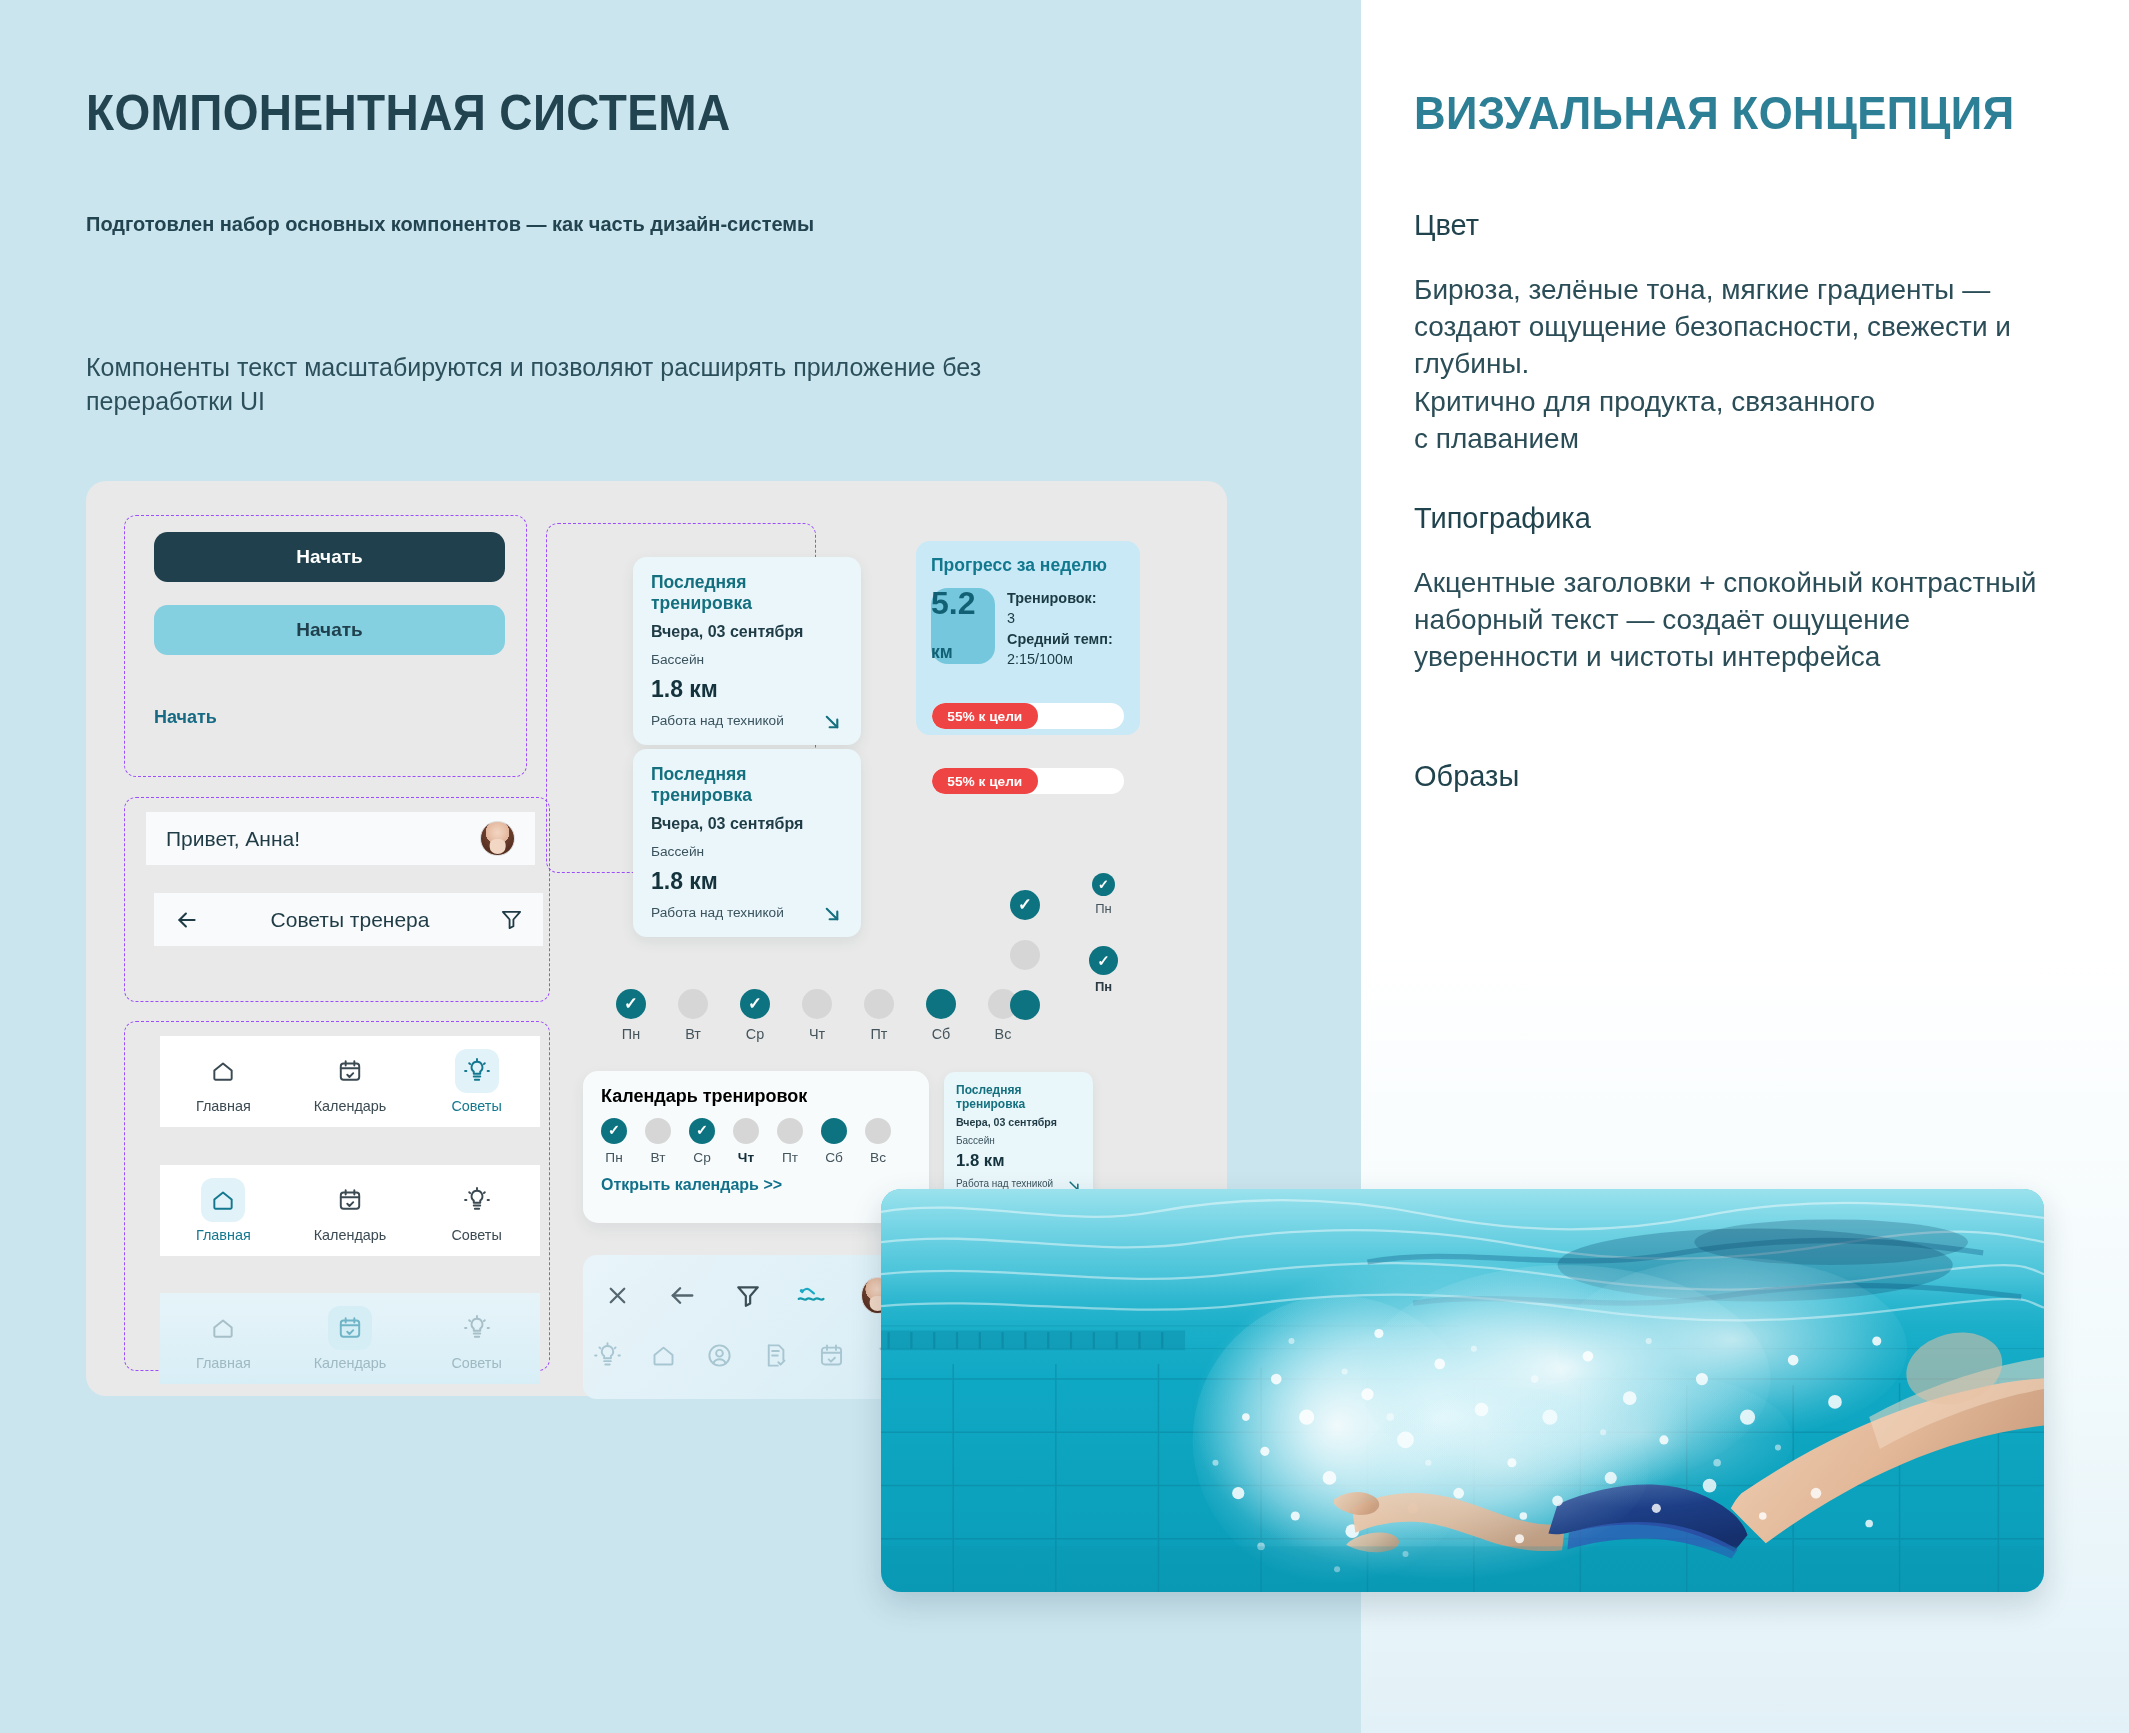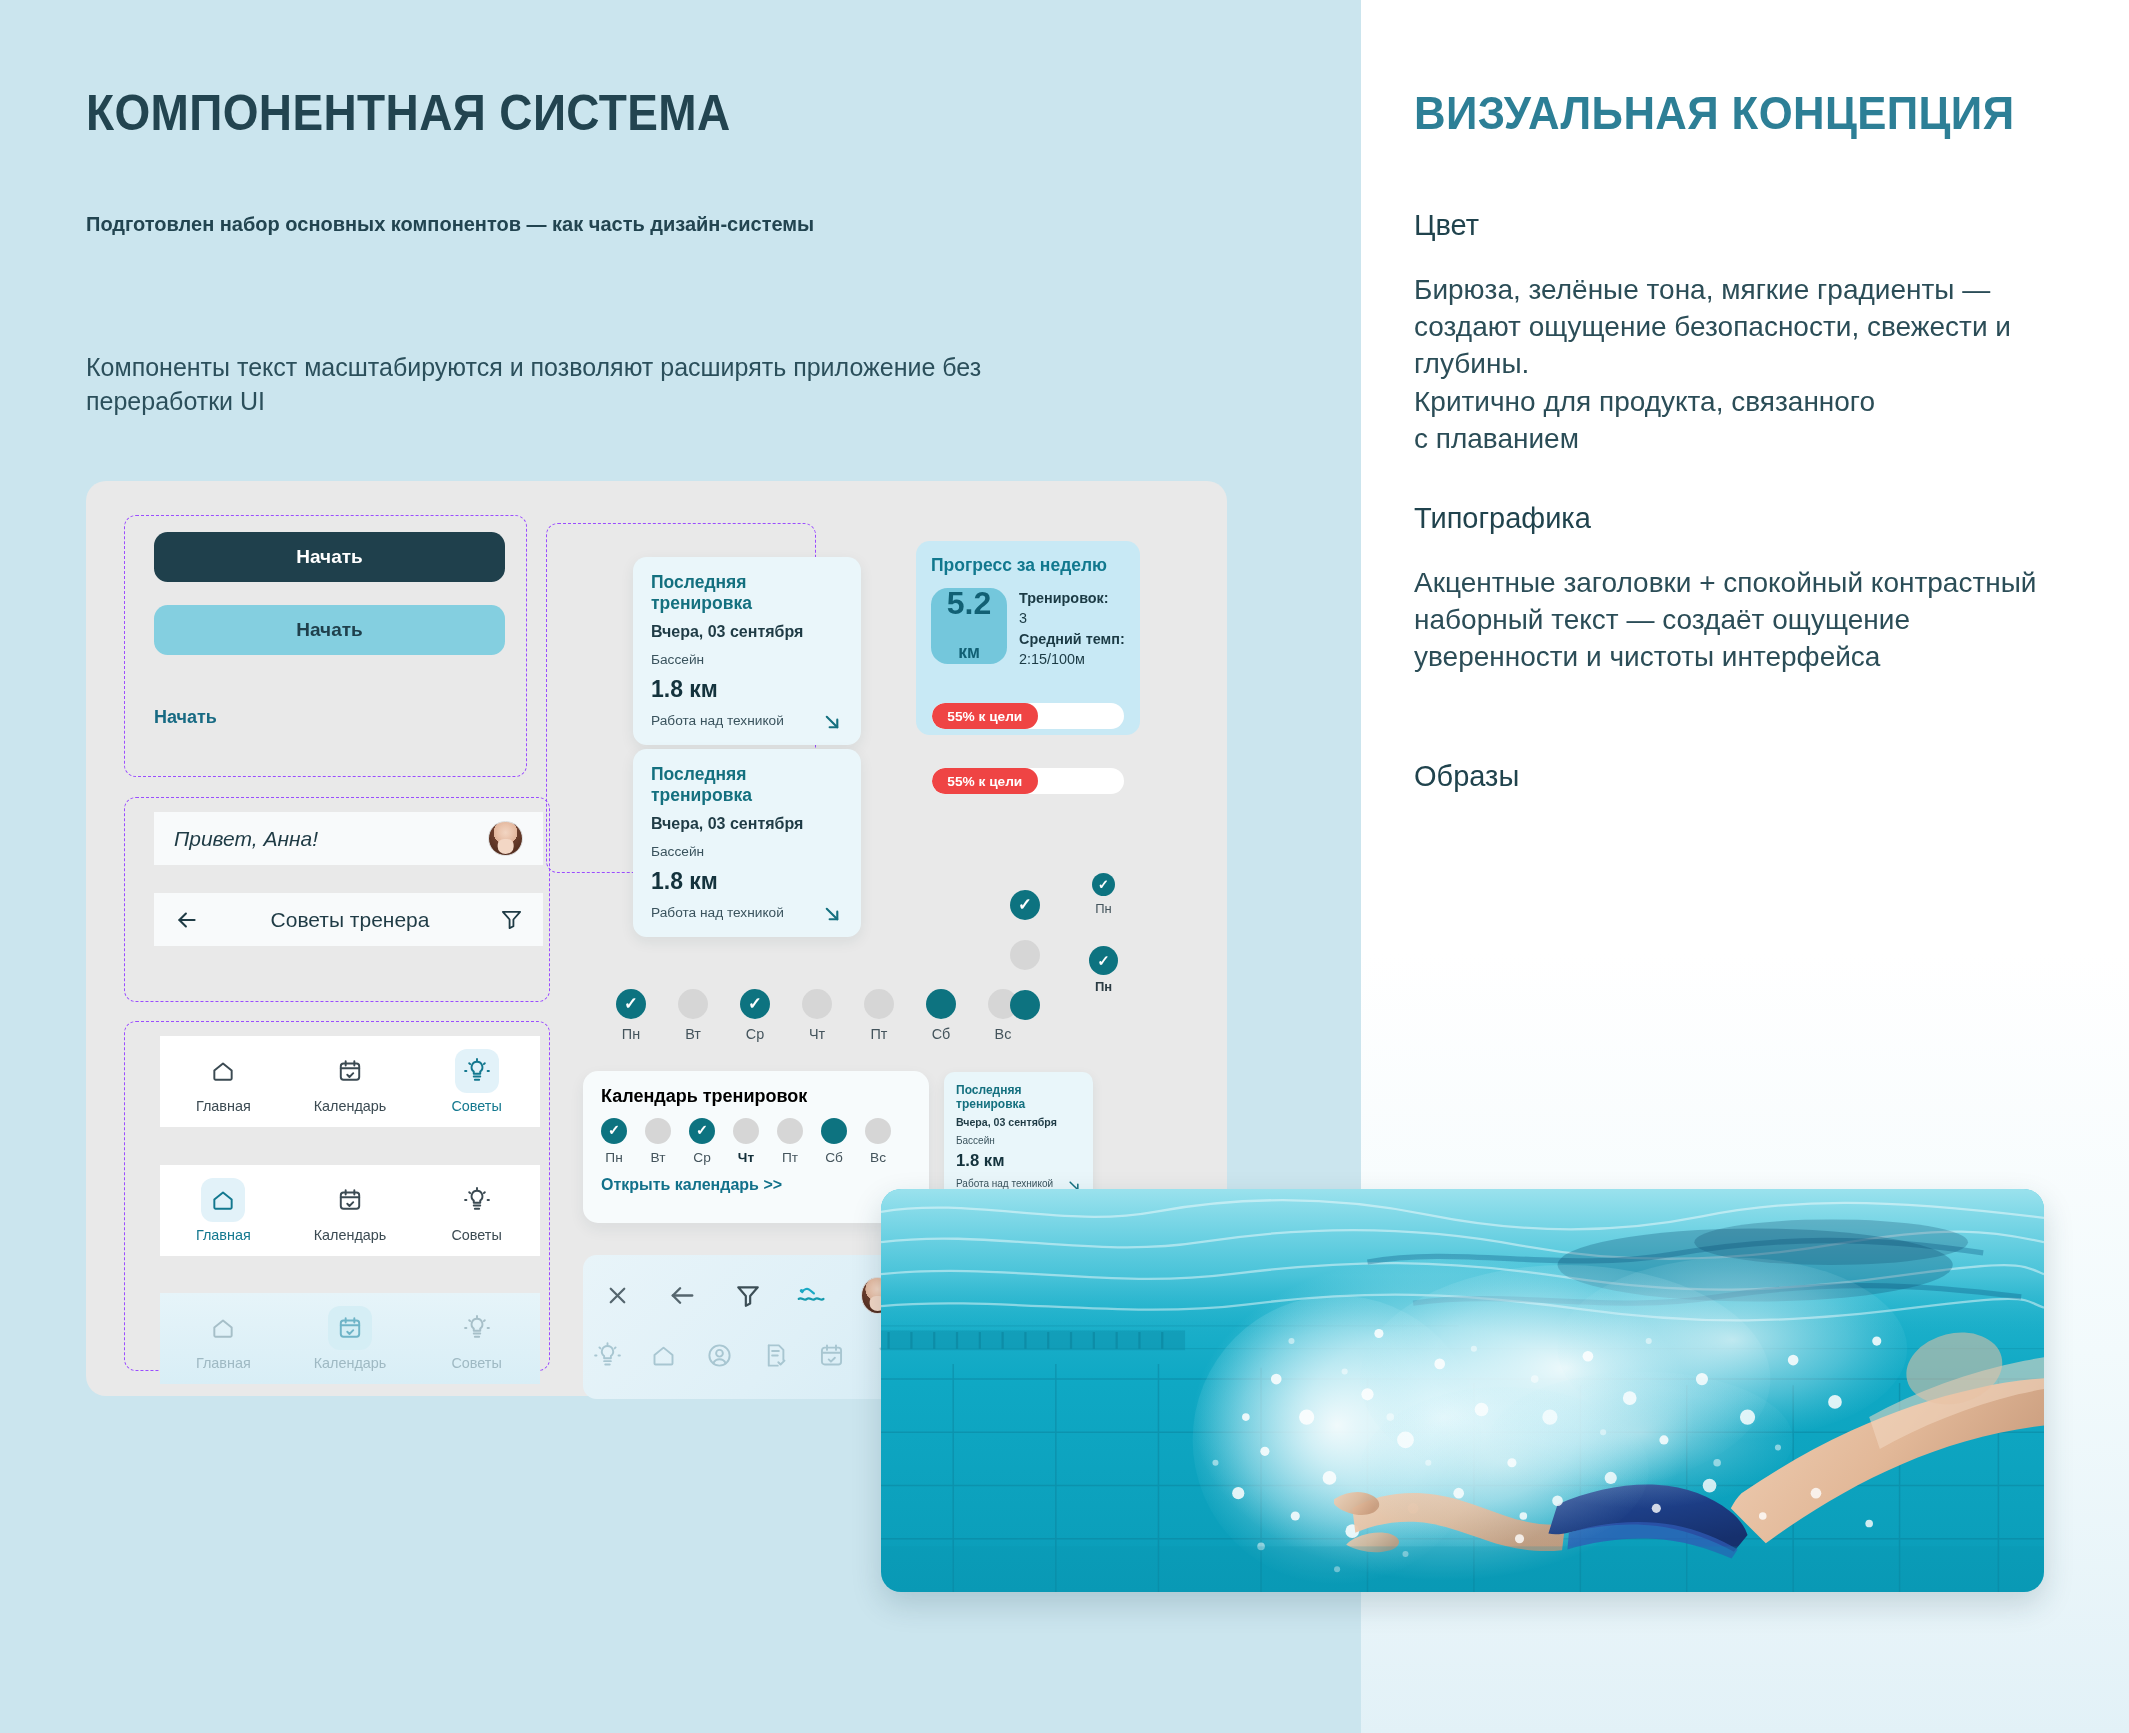--- a/index.html
+++ b/index.html
@@ -98,21 +98,21 @@
   
   .g-greet { left: 38px; top: 316px; width: 426px; height: 205px; }
 
   .field {
     position: absolute;
     background: #f8fafb;
     display: flex; align-items: center;
     padding: 0 20px;
     width: 389px; height: 53px;
   }
-  .field-greet { left: 154px; top: 812px; justify-content: space-between; font-style: italic; }
+  .field-greet { left: 146px; top: 812px; justify-content: space-between; }
   .field-greet .txt { font-size: 21px; color: #1f3b45; font-weight: 400; }
   .avatar-sm {
     width: 35px; height: 35px; border-radius: 50%;
     background: radial-gradient(circle at 50% 32%, #f2d5c2 0%, #e5b99f 42%, #6c3f2e 43%, #4b2a1e 100%);
     box-shadow: inset 0 -7.6px 10.6px -4.6px rgba(80,40,25,.55);
     position: relative; overflow: hidden; border: 0.8px solid #ddd;
   }
   .avatar-sm::after {
     content: ""; position: absolute; left: 50%; top: 52%;
     width: 16.7px; height: 15px; transform: translateX(-50%);
@@ -174,23 +174,23 @@
     position: absolute;
     left: 916px; top: 541px;
     width: 224px; height: 194px;
     background: #c8e9f5;
     border-radius: 13.7px;
     padding: 13.7px 15px;
   }
   .pcard .p-title { font-size: 17.5px; font-weight: 700; color: #11788e; margin-bottom: 12px; }
   .p-row { display: flex; gap: 12px; align-items: flex-start; }
   .p-badge {
-    width: 76px; height: 76px; border-radius: 16.7px;
+    width: 64px; height: 76px; border-radius: 16.7px;
     background: #74c7dc;
-    display: flex; flex-direction: column; align-items: center; justify-content: center;
+    display: flex; flex-direction: column; align-items: flex-start; justify-content: center;
     color: #116074;
     gap: 24px;
   }
   .p-badge .v { font-size: 32px; font-weight: 700; line-height: 0.95; }
   .p-badge .u { font-size: 17.5px; font-weight: 700; }
   .p-stats { font-size: 14.4px; color: #1b3a44; line-height: 1.42; }
   .p-stats b { font-weight: 700; }
 
   .progressbar {
     position: absolute;

